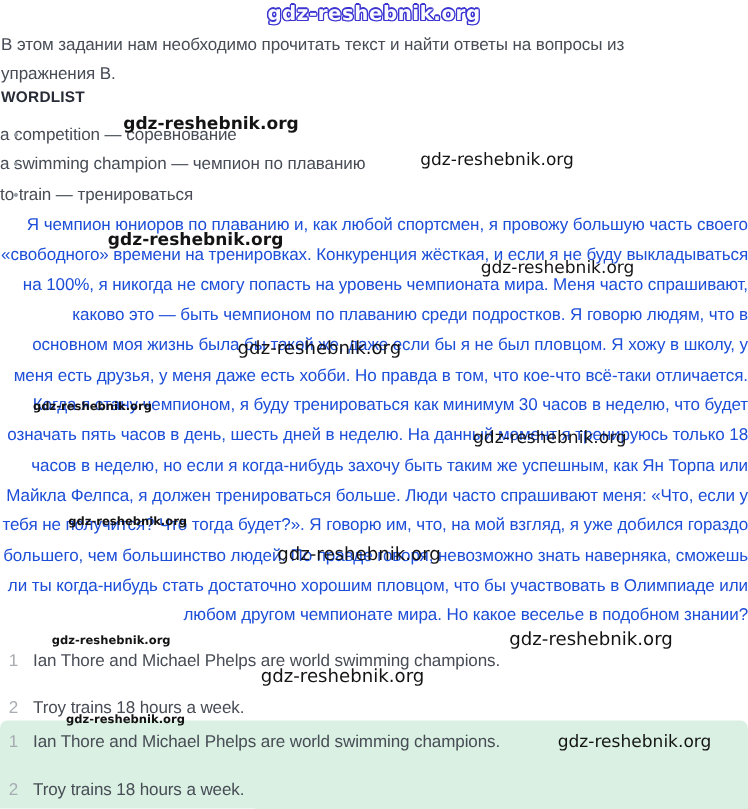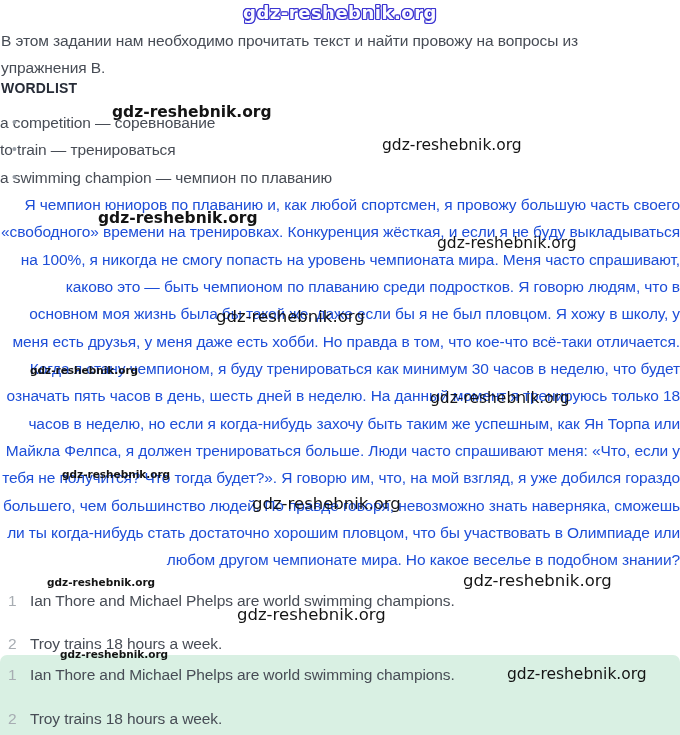--- a/index.html
+++ b/index.html
@@ -75,28 +75,28 @@
     z-index:5; pointer-events:none;
   }
 </style>
 </head>
 <body>
 
 <div class="page">
 
   <div class="wm-outline">gdz-reshebnik.org</div>
 
-  <p class="intro">В этом задании нам необходимо прочитать текст и найти провожу на вопросы из упражнения В.</p>
+  <p class="intro">В этом задании нам необходимо прочитать текст и найти ответы на вопросы из упражнения В.</p>
 
   <h2 class="wordlist-heading">WORDLIST</h2>
 
   <ul class="wordlist">
     <li>a competition — соревнование</li>
+    <li>a swimming champion — чемпион по плаванию</li>
     <li>to train — тренироваться</li>
-    <li>a swimming champion — чемпион по плаванию</li>
   </ul>
 
   <p class="translation">Я чемпион юниоров по плаванию и, как любой спортсмен, я провожу большую часть своего «свободного» времени на тренировках. Конкуренция жёсткая, и если я не буду выкладываться на 100%, я никогда не смогу попасть на уровень чемпионата мира. Меня часто спрашивают, каково это — быть чемпионом по плаванию среди подростков. Я говорю людям, что в основном моя жизнь была бы такой же, даже если бы я не был пловцом. Я хожу в школу, у меня есть друзья, у меня даже есть хобби. Но правда в том, что кое-что всё-таки отличается. Когда я стану чемпионом, я буду тренироваться как минимум 30 часов в неделю, что будет означать пять часов в день, шесть дней в неделю. На данный момент я тренируюсь только 18 часов в неделю, но если я когда-нибудь захочу быть таким же успешным, как Ян Торпа или Майкла Фелпса, я должен тренироваться больше. Люди часто спрашивают меня: «Что, если у тебя не получится? Что тогда будет?». Я говорю им, что, на мой взгляд, я уже добился гораздо большего, чем большинство людей. По правде говоря, невозможно знать наверняка, сможешь ли ты когда-нибудь стать достаточно хорошим пловцом, что бы участвовать в Олимпиаде или любом другом чемпионате мира. Но какое веселье в подобном знании?</p>
 
   <div class="q-row" id="q1">
     <span class="q-num">1</span>
     <span class="q-text">Ian Thore and Michael Phelps are world swimming champions.</span>
   </div>
   <div class="q-row" id="q2">
     <span class="q-num">2</span>

